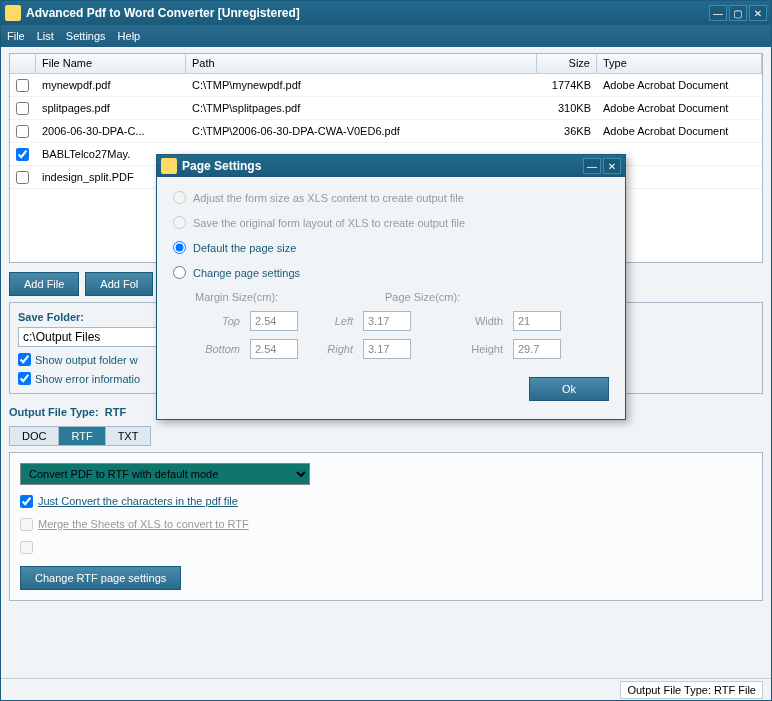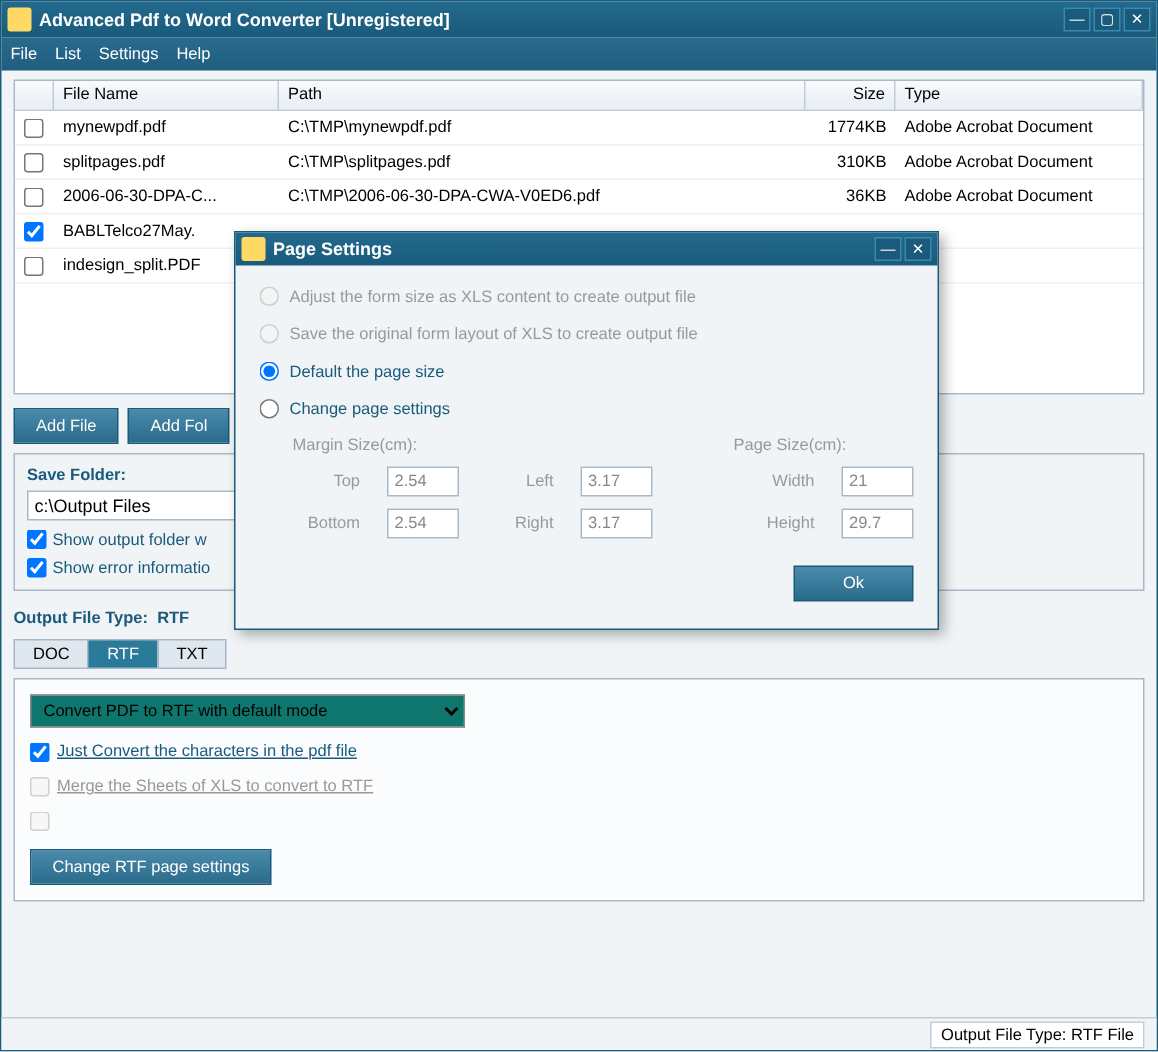--- a/index.html
+++ b/index.html
@@ -41,22 +41,22 @@
 .statuscell { border: 1px solid #c0ccd8; padding: 2px 6px; background: #fff; }
 
 .dialog { position: absolute; left: 156px; top: 154px; width: 470px; background: #f0f4f7; border: 1px solid #1a5a7a; box-shadow: 3px 3px 8px rgba(0,0,0,0.3); z-index: 10; }
 .dialog .titlebar { height: 22px; }
 .dbody { padding: 14px 16px; }
 .radio { display: flex; align-items: flex-end; gap: 7px; margin-bottom: 12px; font-size: 11px; }
 .radio input { margin: 0; }
 .radio.disabled { color: #999; }
 .radio.on { color: #1a5a7a; }
 .marginbox { margin-left: 22px; color: #999; }
-.mrow { display: flex; align-items: center; gap: 10px; margin-top: 8px; justify-content: space-between; }
-.mlabel { width: 45px; text-align: right; font-size: 11px; }
+.mrow { display: flex; align-items: center; gap: 10px; margin-top: 8px; }
+.mlabel { width: 45px; text-align: right; font-size: 11px; font-style: italic; }
 .spin { width: 48px; height: 20px; border: 1px solid #a8b8c8; background: #fff; padding: 2px 4px; font-size: 11px; color: #888; }
 .pslabel { width: 42px; text-align: right; font-size: 11px; }
 .okbtn { background: linear-gradient(#4a8aaa, #2a6a8a); color: #fff; border: 1px solid #1a5a7a; width: 80px; height: 24px; cursor: pointer; font-size: 11px; margin: 18px 0 4px auto; display: block; }
 </style>
 </head>
 <body>
 
 <div class="window">
   <div class="titlebar">
     <div class="icon"></div>

